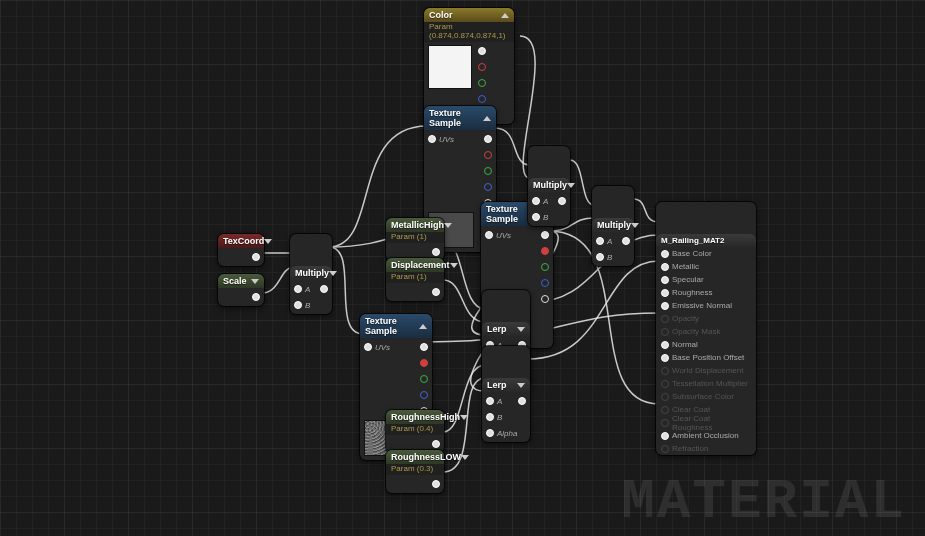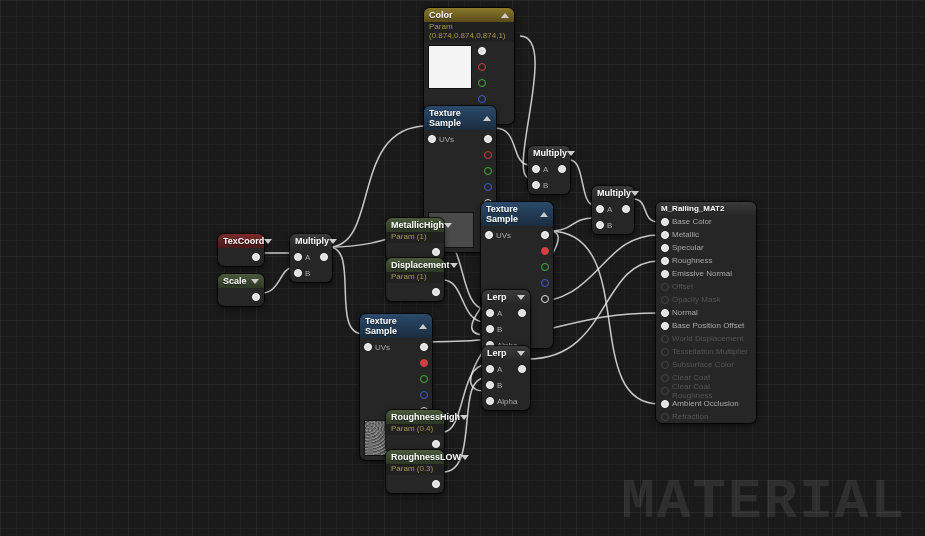--- a/index.html
+++ b/index.html
@@ -32,38 +32,39 @@
     border-top-right-radius: 6px;
     font-size: 9px;
     font-weight: bold;
     color: #fff;
     text-shadow: 0 1px 1px rgba(0,0,0,0.6);
   }
   .hdr-green { background: linear-gradient(#4a5a3a, #2d3825); }
   .hdr-blue  { background: linear-gradient(#2a4a6a, #1a2d40); }
   .hdr-gold  { background: linear-gradient(#8a7a2a, #5a4a1a); }
   .hdr-red   { background: linear-gradient(#7a2a2a, #4a1a1a); }
-  .hdr-grey  { background: linear-gradient(#3a3a3a, #282828); }
+  .hdr-grey  { background: linear-gradient(#3a3a3a, #282828); margin-top: 32px; }
   .node-sub {
     font-size: 8px;
     color: #aa9a4a;
     padding: 0 5px 2px 5px;
     background: rgba(0,0,0,0.15);
   }
   .node-body {
     padding: 3px 4px;
     display: flex;
     gap: 4px;
   }
   .pins-col {
     display: flex;
     flex-direction: column;
     gap: 4px;
     min-width: 10px;
     position: relative;
+    font-style: italic;
   }
   .pins-left { align-items: flex-start; }
   .pins-right { align-items: flex-end; }
   .pin-row {
     display: flex;
     align-items: center;
     gap: 3px;
     height: 12px;
     font-size: 8px;
     color: #aaa;
@@ -542,21 +543,21 @@
       <div class="pin-row">
         <span class="pin filled"></span>
         <span>Roughness</span>
       </div>
       <div class="pin-row">
         <span class="pin filled"></span>
         <span>Emissive Normal</span>
       </div>
       <div class="pin-row disabled">
         <span class="pin hollow"></span>
-        <span>Offset</span>
+        <span>Opacity</span>
       </div>
       <div class="pin-row disabled">
         <span class="pin hollow"></span>
         <span>Opacity Mask</span>
       </div>
       <div class="pin-row">
         <span class="pin filled"></span>
         <span>Normal</span>
       </div>
       <div class="pin-row">

